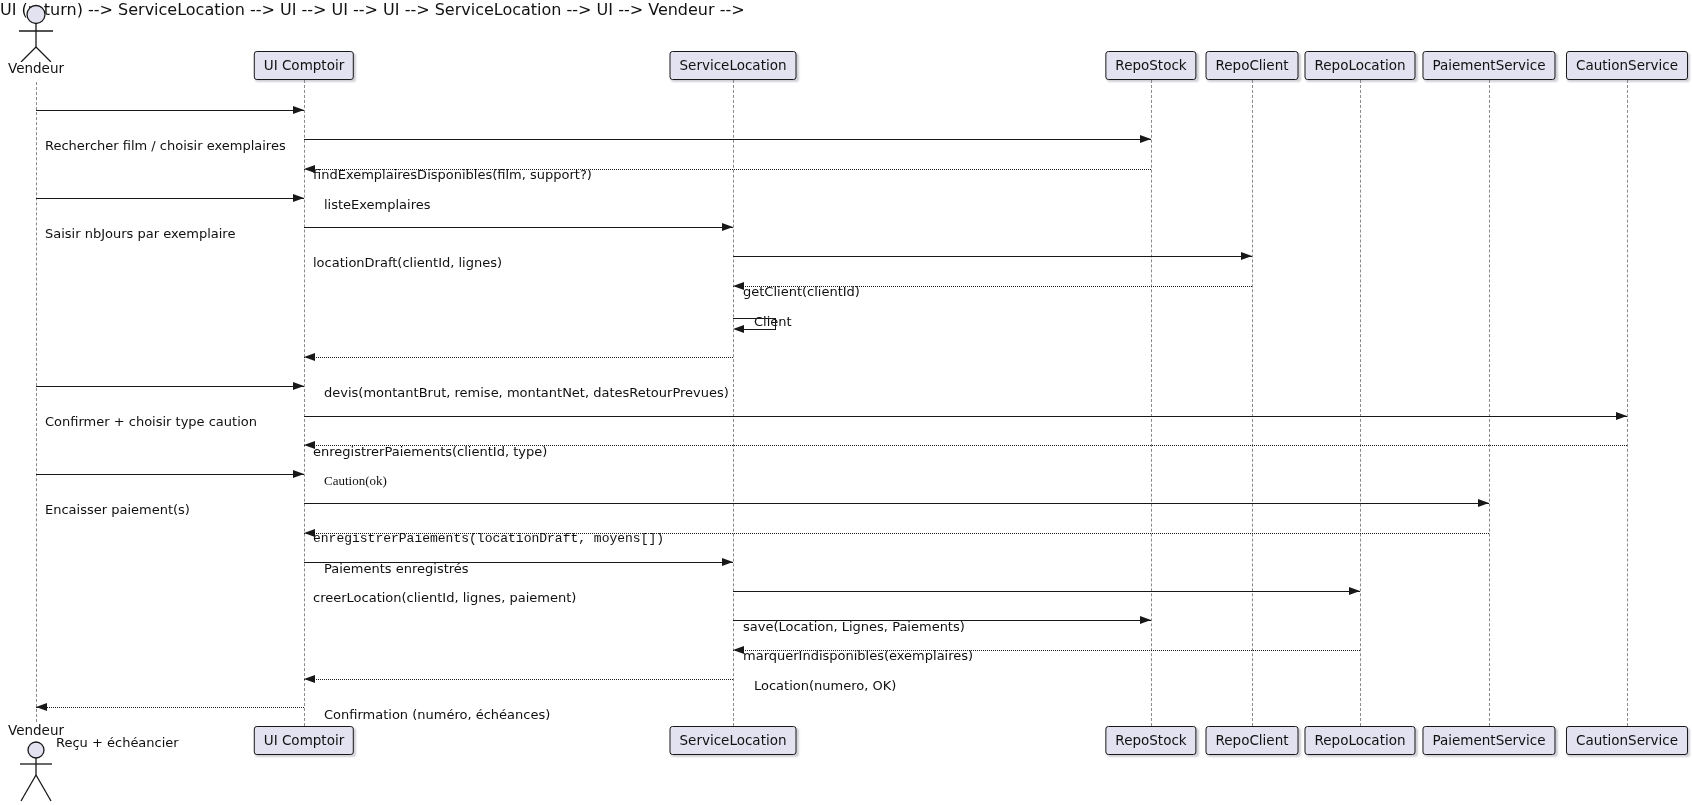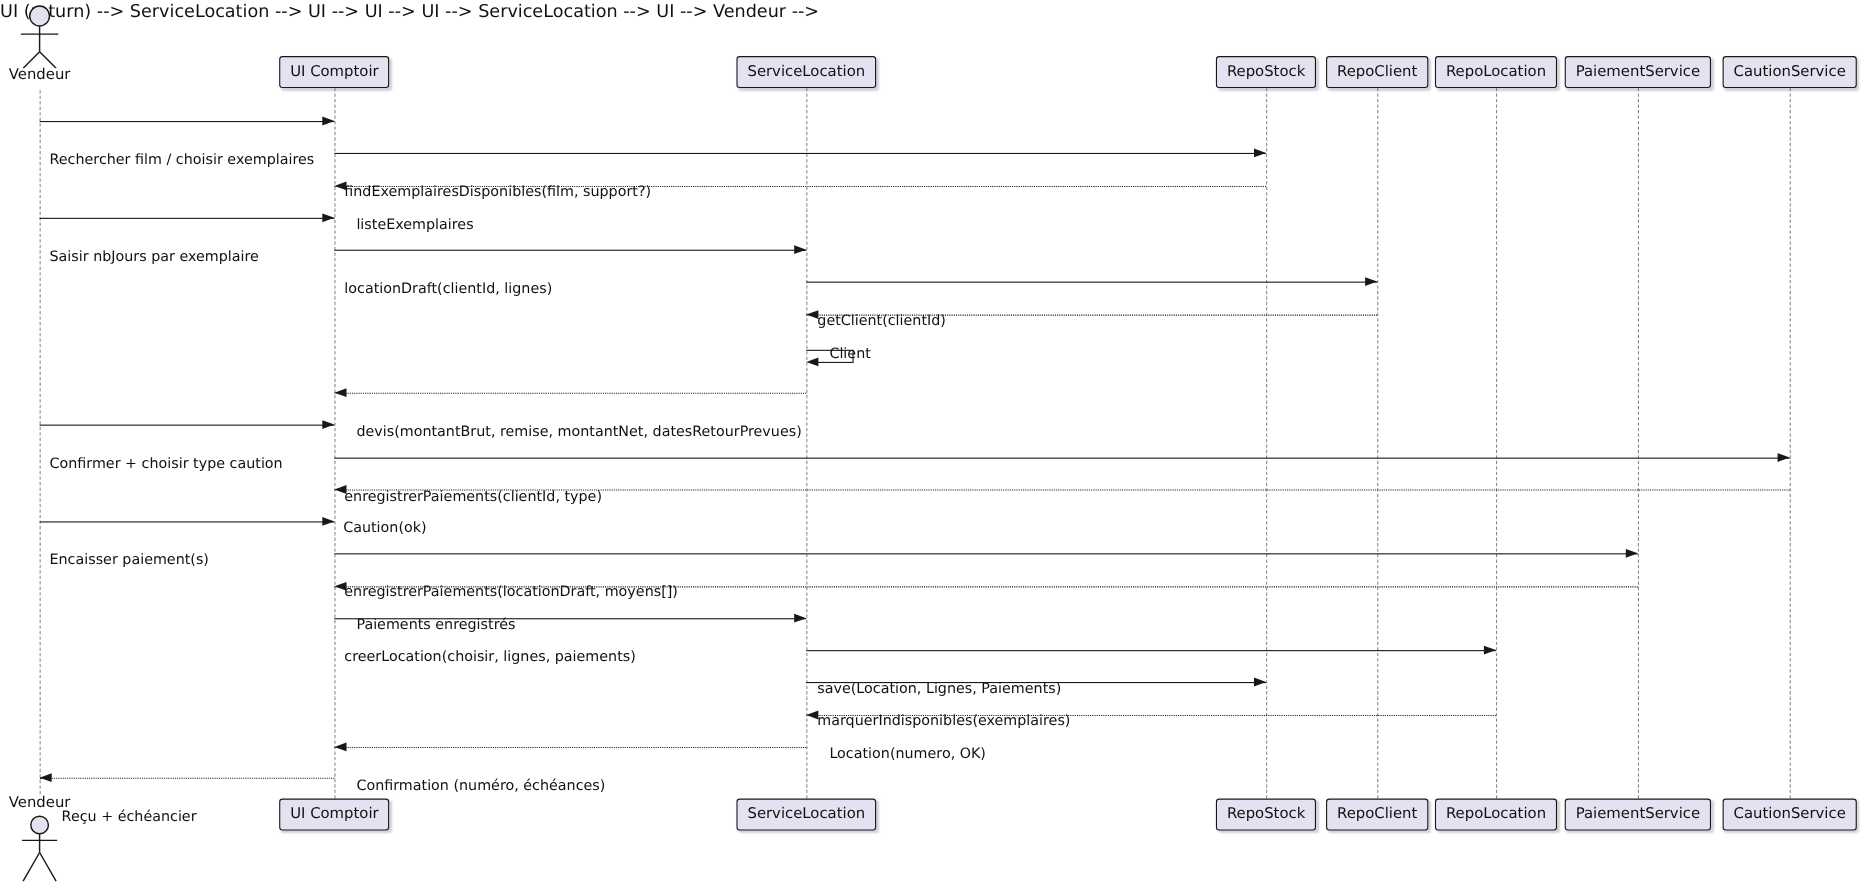--- a/index.html
+++ b/index.html
@@ -130,41 +130,41 @@
   <div class="lbl" style="left:45px;top:367px;">Confirmer + choisir type caution</div>
   <div class="ln" style="left:36px;top:386px;width:268px;"></div>
   <div class="ah r" style="left:293px;top:382px;"></div>
 
   
   <div class="lbl" style="left:313px;top:397px;">enregistrerPaiements(clientId, type)</div>
   <div class="ln" style="left:304px;top:416px;width:1323px;"></div>
   <div class="ah r" style="left:1616px;top:412px;"></div>
 
    UI --&gt;
-  <div class="lbl" style="left:312px;top:426px;">Caution(ok)</div>
+  <div class="lbl" style="left:324px;top:426px;font-family:Liberation Serif, serif;">Caution(ok)</div>
   <div class="ln dt" style="left:304px;top:445px;width:1323px;"></div>
   <div class="ah l" style="left:304px;top:441px;"></div>
 
   
   <div class="lbl" style="left:45px;top:455px;">Encaisser paiement(s)</div>
   <div class="ln" style="left:36px;top:474px;width:268px;"></div>
   <div class="ah r" style="left:293px;top:470px;"></div>
 
   
-  <div class="lbl" style="left:313px;top:484px;">enregistrerPaiements(locationDraft, moyens[])</div>
+  <div class="lbl" style="left:313px;top:484px;font-family:Liberation Mono, monospace;">enregistrerPaiements(locationDraft, moyens[])</div>
   <div class="ln" style="left:304px;top:503px;width:1185px;"></div>
   <div class="ah r" style="left:1478px;top:499px;"></div>
 
    UI --&gt;
   <div class="lbl" style="left:324px;top:514px;">Paiements enregistrés</div>
   <div class="ln dt" style="left:304px;top:533px;width:1185px;"></div>
   <div class="ah l" style="left:304px;top:529px;"></div>
 
   
-  <div class="lbl" style="left:313px;top:543px;">creerLocation(choisir, lignes, paiements)</div>
+  <div class="lbl" style="left:313px;top:543px;">creerLocation(clientId, lignes, paiement)</div>
   <div class="ln" style="left:304px;top:562px;width:429px;"></div>
   <div class="ah r" style="left:722px;top:558px;"></div>
 
   
   <div class="lbl" style="left:743px;top:572px;">save(Location, Lignes, Paiements)</div>
   <div class="ln" style="left:733px;top:591px;width:627px;"></div>
   <div class="ah r" style="left:1349px;top:587px;"></div>
 
   
   <div class="lbl" style="left:743px;top:601px;">marquerIndisponibles(exemplaires)</div>

